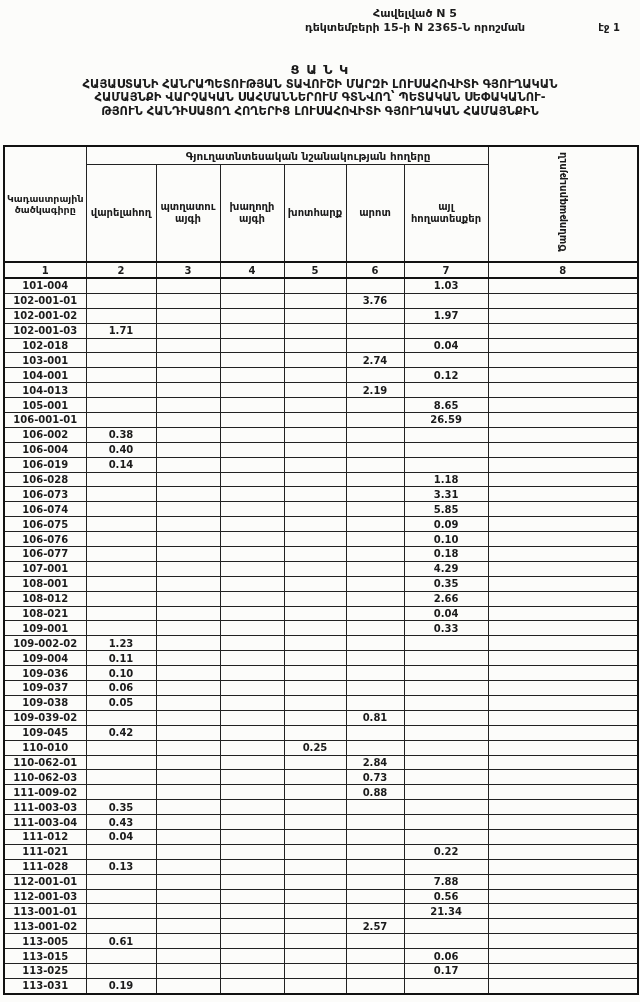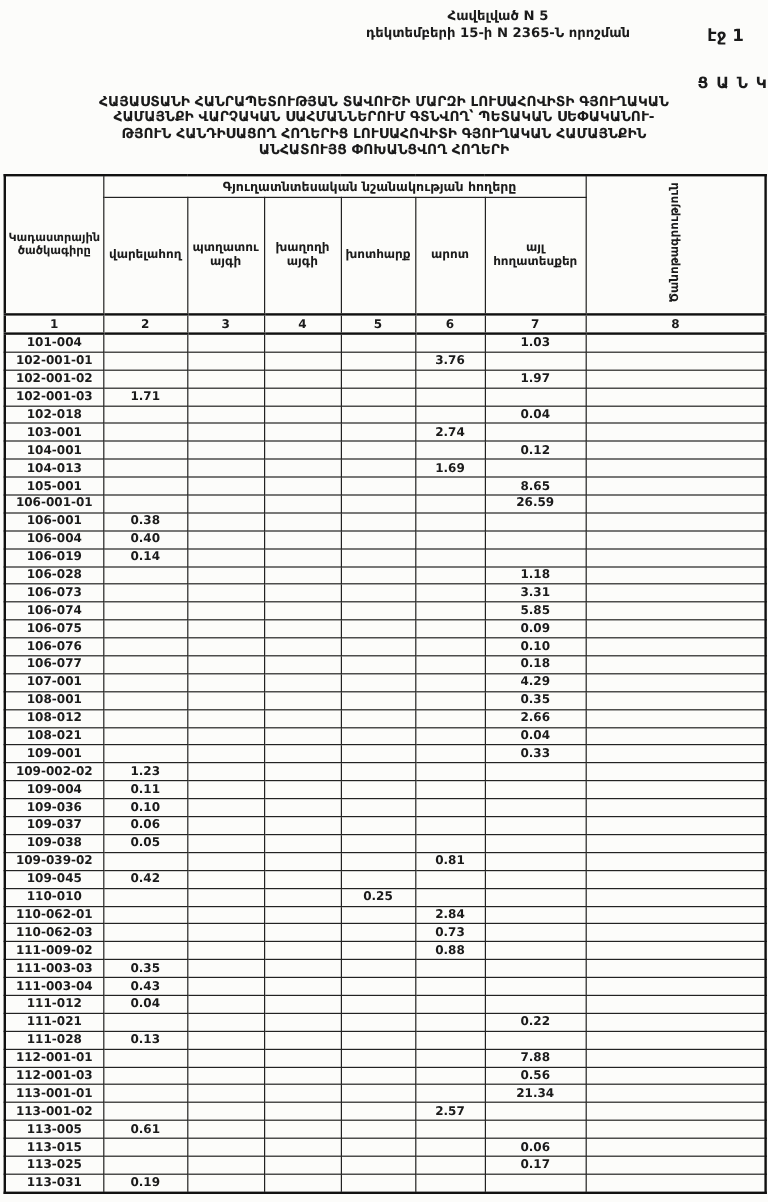--- a/index.html
+++ b/index.html
@@ -13,27 +13,27 @@
   }
   .page { width: 640px; height: 712px; position: relative; }
 
   
   .hdr-block {
     position: absolute; top: 7px; left: 250px; width: 330px;
     text-align: center; font-size: 11px; font-weight: bold; line-height: 1.25;
   }
   .page-label {
     position: absolute; top: 22px; right: 20px;
-    font-size: 14px; font-weight: bold; text-align: center;
+    font-size: 10px; font-weight: bold; text-align: center;
   }
 
   
   .doc-title {
     position: absolute; top: 62px; left: 0; width: 100%;
-    text-align: right; font-size: 13px; font-weight: bold; letter-spacing: 1px;
+    text-align: center; font-size: 13px; font-weight: bold; letter-spacing: 1px;
   }
   .doc-subtitle {
     position: absolute; top: 78px; left: 8px; width: 624px;
     text-align: center; font-size: 11.5px; font-weight: bold; line-height: 1.16;
   }
 
   
   table.land-table {
     position: absolute; top: 145px; left: 3px;
     width: 634px;
@@ -79,21 +79,20 @@
     <div>դեկտեմբերի 15-ի N 2365-Ն որոշման</div>
   </div>
   <div class="page-label">էջ 1</div>
 
   <div class="doc-title">Ց Ա Ն Կ</div>
 
   <div class="doc-subtitle">
     <div>ՀԱՅԱՍՏԱՆԻ ՀԱՆՐԱՊԵՏՈՒԹՅԱՆ ՏԱՎՈՒՇԻ ՄԱՐԶԻ ԼՈՒՍԱՀՈՎԻՏԻ ԳՅՈՒՂԱԿԱՆ</div>
     <div>ՀԱՄԱՅՆՔԻ  ՎԱՐՉԱԿԱՆ  ՍԱՀՄԱՆՆԵՐՈՒՄ ԳՏՆՎՈՂ՝ ՊԵՏԱԿԱՆ ՍԵՓԱԿԱՆՈՒ-</div>
     <div>ԹՅՈՒՆ ՀԱՆԴԻՍԱՑՈՂ ՀՈՂԵՐԻՑ ԼՈՒՍԱՀՈՎԻՏԻ ԳՅՈՒՂԱԿԱՆ ՀԱՄԱՅՆՔԻՆ</div>
-    <div>ԱՆՀԱՏՈՒՅՑ ՓՈԽԱՆՑՎՈՂ ՀՈՂԵՐԻ</div>
   </div>
 
   <table class="land-table">
     <colgroup>
       <col style="width:82px">
         <col style="width:70px">
         <col style="width:64px">
         <col style="width:64px">
       <col style="width:62px">
         <col style="width:58px">
@@ -197,21 +196,21 @@
           <td></td>
           <td>0.12</td>
           <td></td>
         </tr>
         <tr>
           <td>104-013</td>
           <td></td>
           <td></td>
           <td></td>
           <td></td>
-          <td>1.69</td>
+          <td>2.19</td>
           <td></td>
           <td></td>
         </tr>
         <tr>
           <td>105-001</td>
           <td></td>
           <td></td>
           <td></td>
           <td></td>
           <td></td>
@@ -222,21 +221,21 @@
           <td>106-001-01</td>
           <td></td>
           <td></td>
           <td></td>
           <td></td>
           <td></td>
           <td>26.59</td>
           <td></td>
         </tr>
         <tr>
-          <td>106-001</td>
+          <td>106-002</td>
           <td>0.38</td>
           <td></td>
           <td></td>
           <td></td>
           <td></td>
           <td></td>
           <td></td>
         </tr>
         <tr>
           <td>106-004</td>

